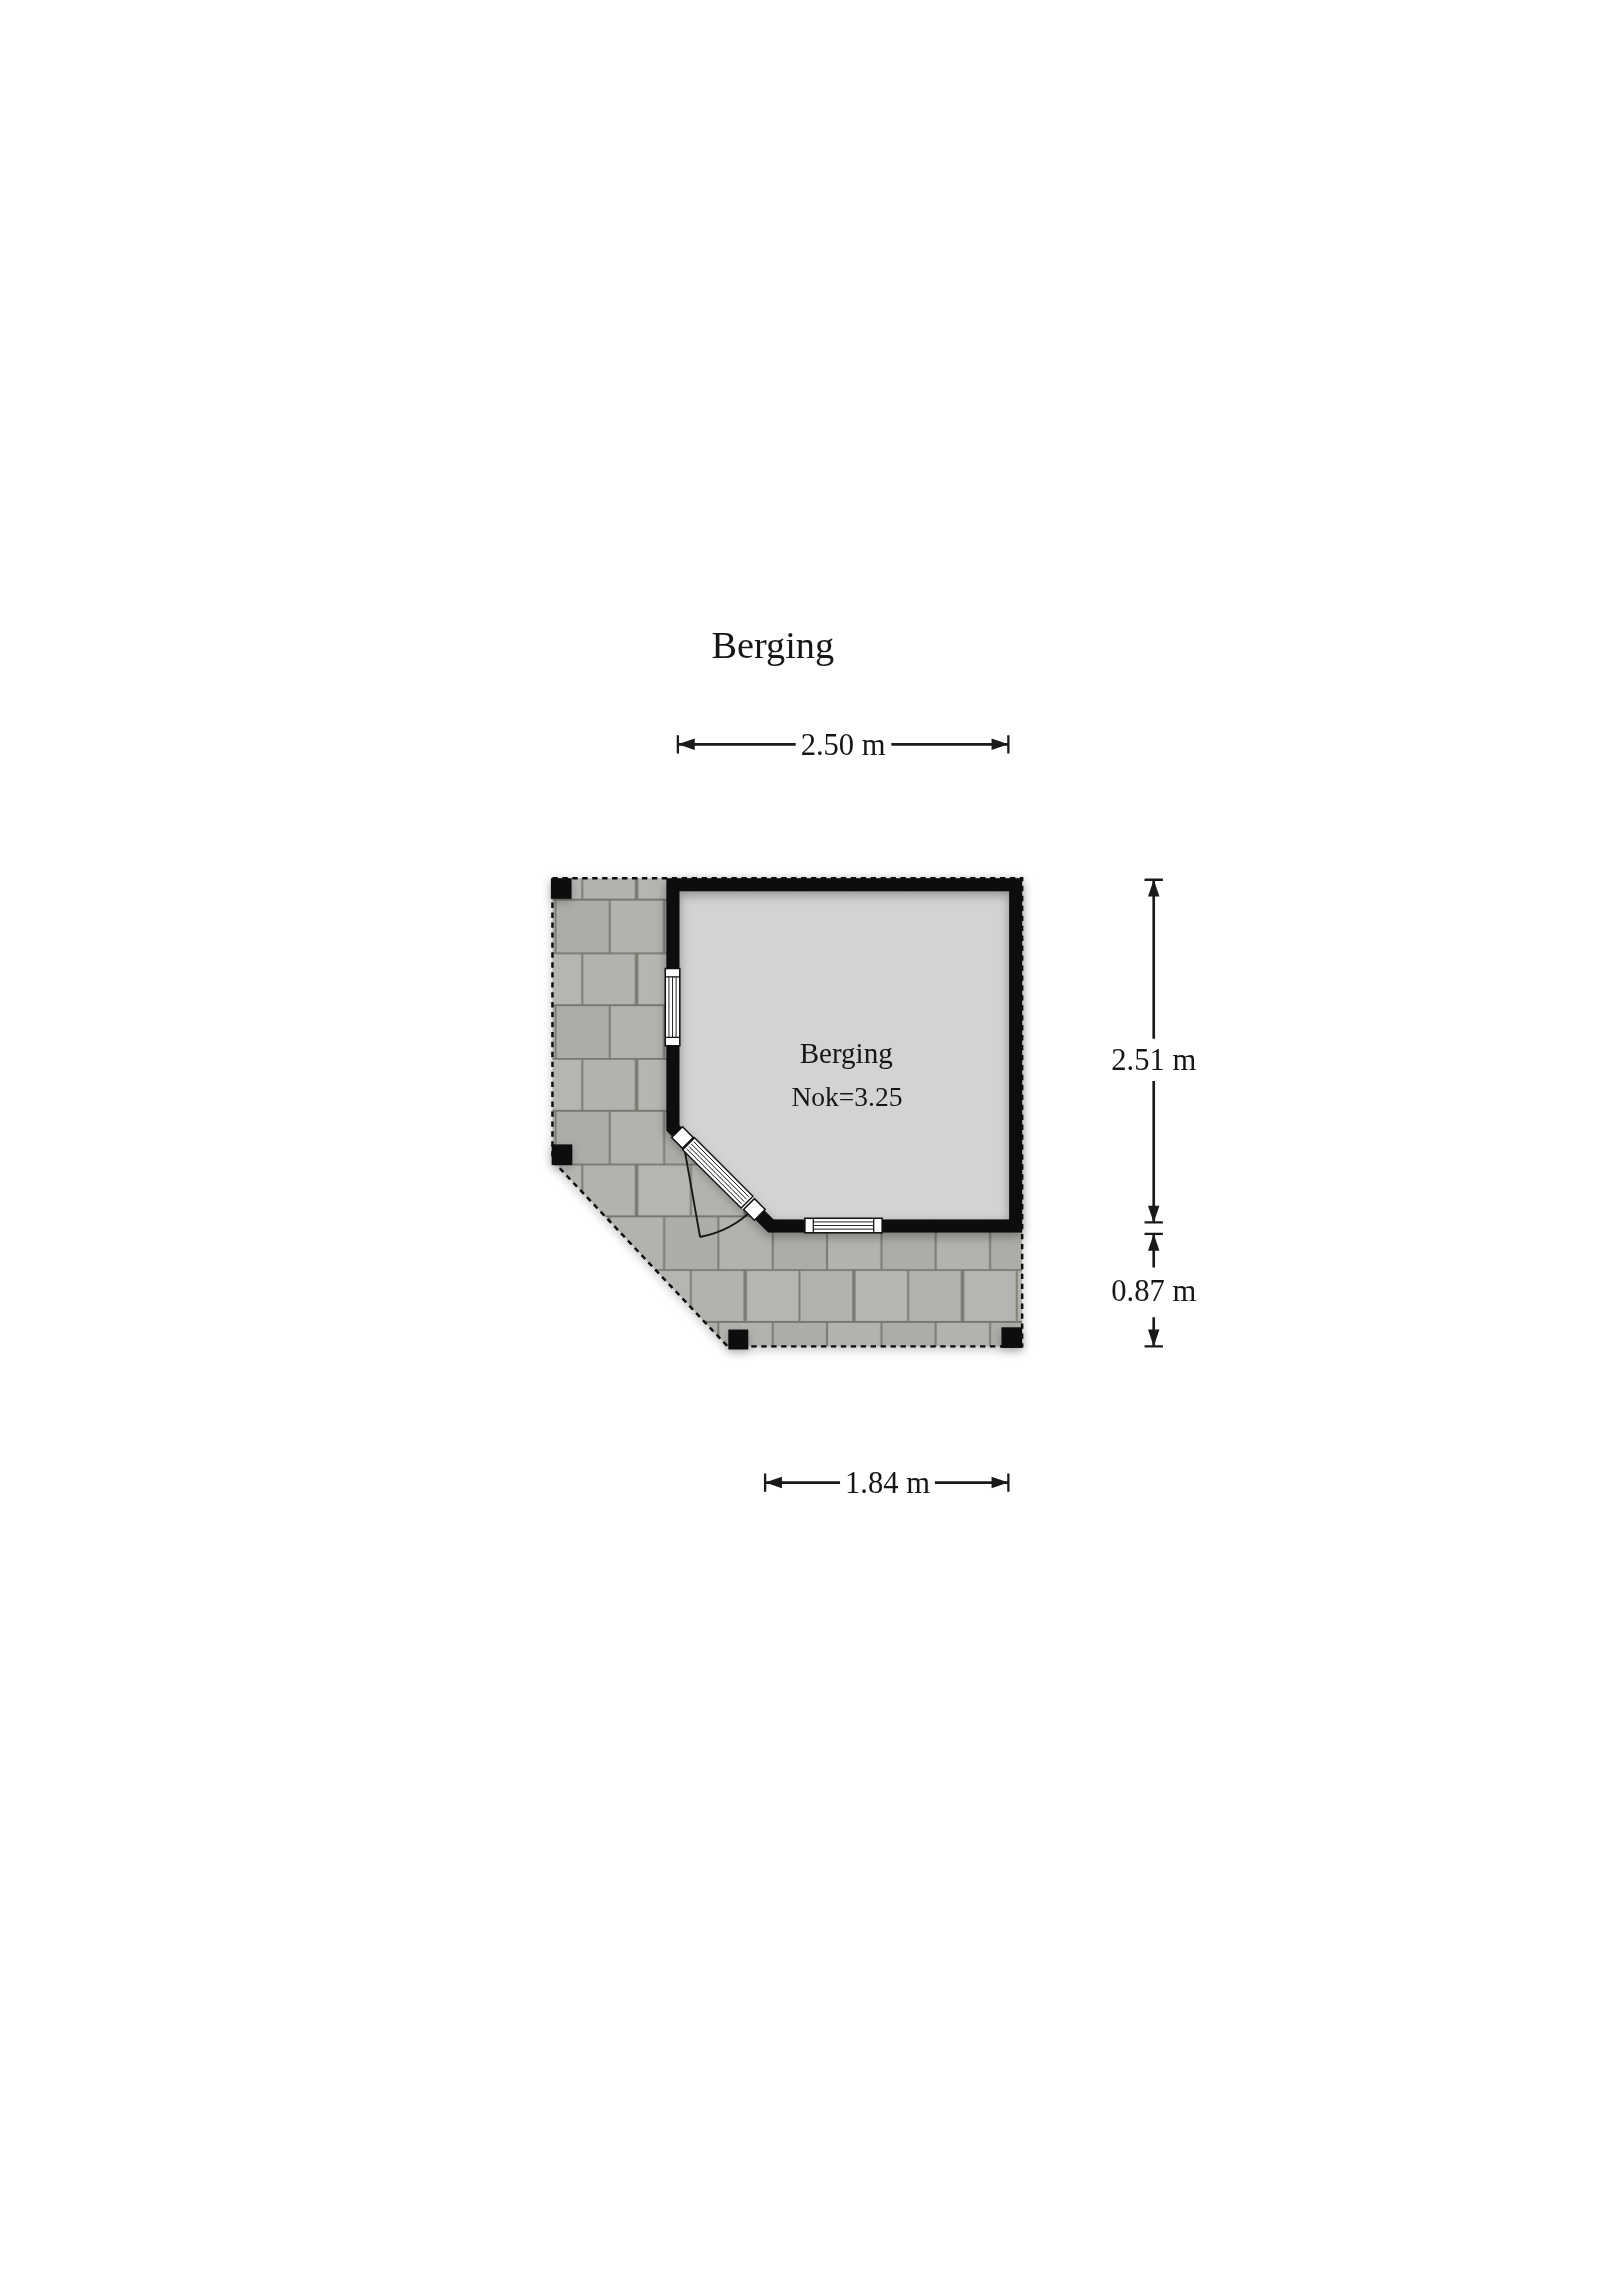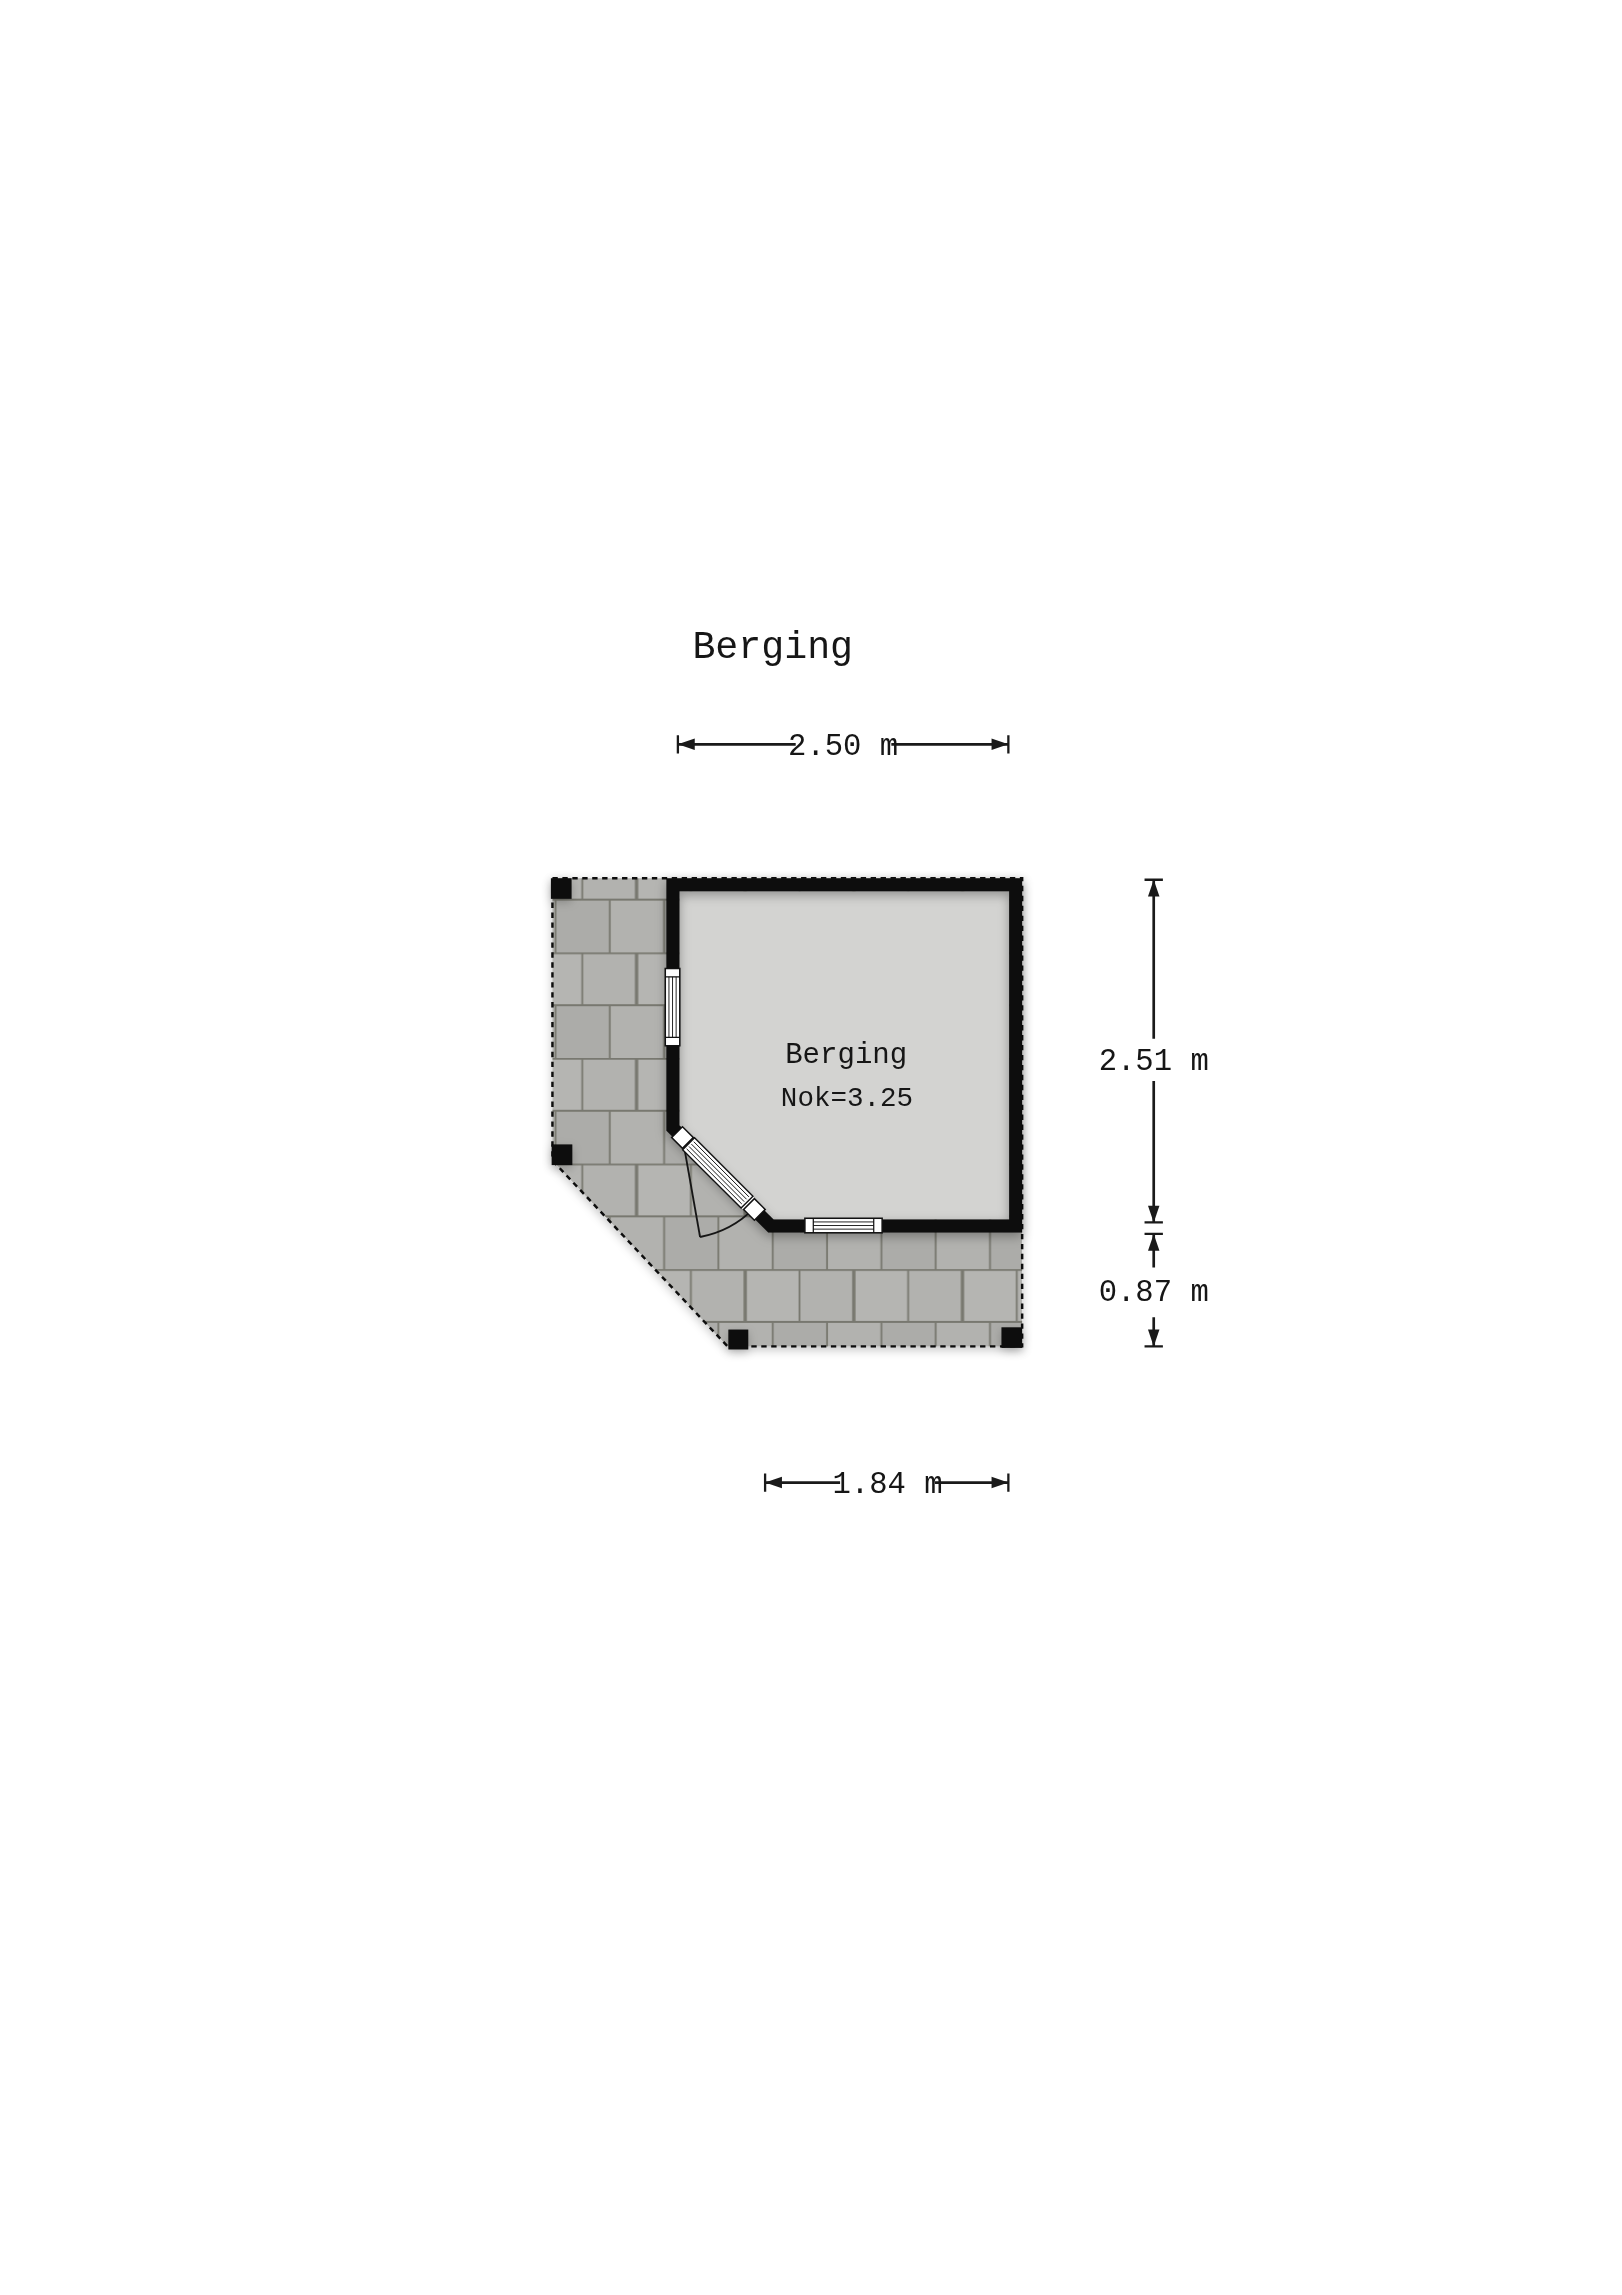--- a/index.html
+++ b/index.html
@@ -1,20 +1,20 @@
 <!DOCTYPE html>
 <html style="--page_bg: #ffffff; --wall: #0b0b0b; --room_floor: #d3d3d1; --patio_tile: #b2b2af; --tile_joint: #78786f; --dim_line: #1a1a1a;font-size:12.2px"><head>
 <meta charset="utf-8">
 <style>
   html,body{margin:0;padding:0;background:#ffffff;}
   .page{
     position:relative;
     width:1432px;height:2295px;
     background:var(--page_bg,#ffffff);
-    font-family:Liberation Mono, monospace;
+    font-family:Liberation Serif, serif;
     overflow:hidden;
   }
   svg{position:absolute;left:0;top:0;}
   text{fill:#161616;}
   .title-text{font-size:50px;}
   .dim-text{font-size:40px;}
   .room-name-text{font-size:38px;}
   .room-sub-text{font-size:36px;}
   .dimline{stroke:#1a1a1a;stroke-width:3.5;fill:none;}
   .dimtick{stroke:#1a1a1a;stroke-width:3;fill:none;}

